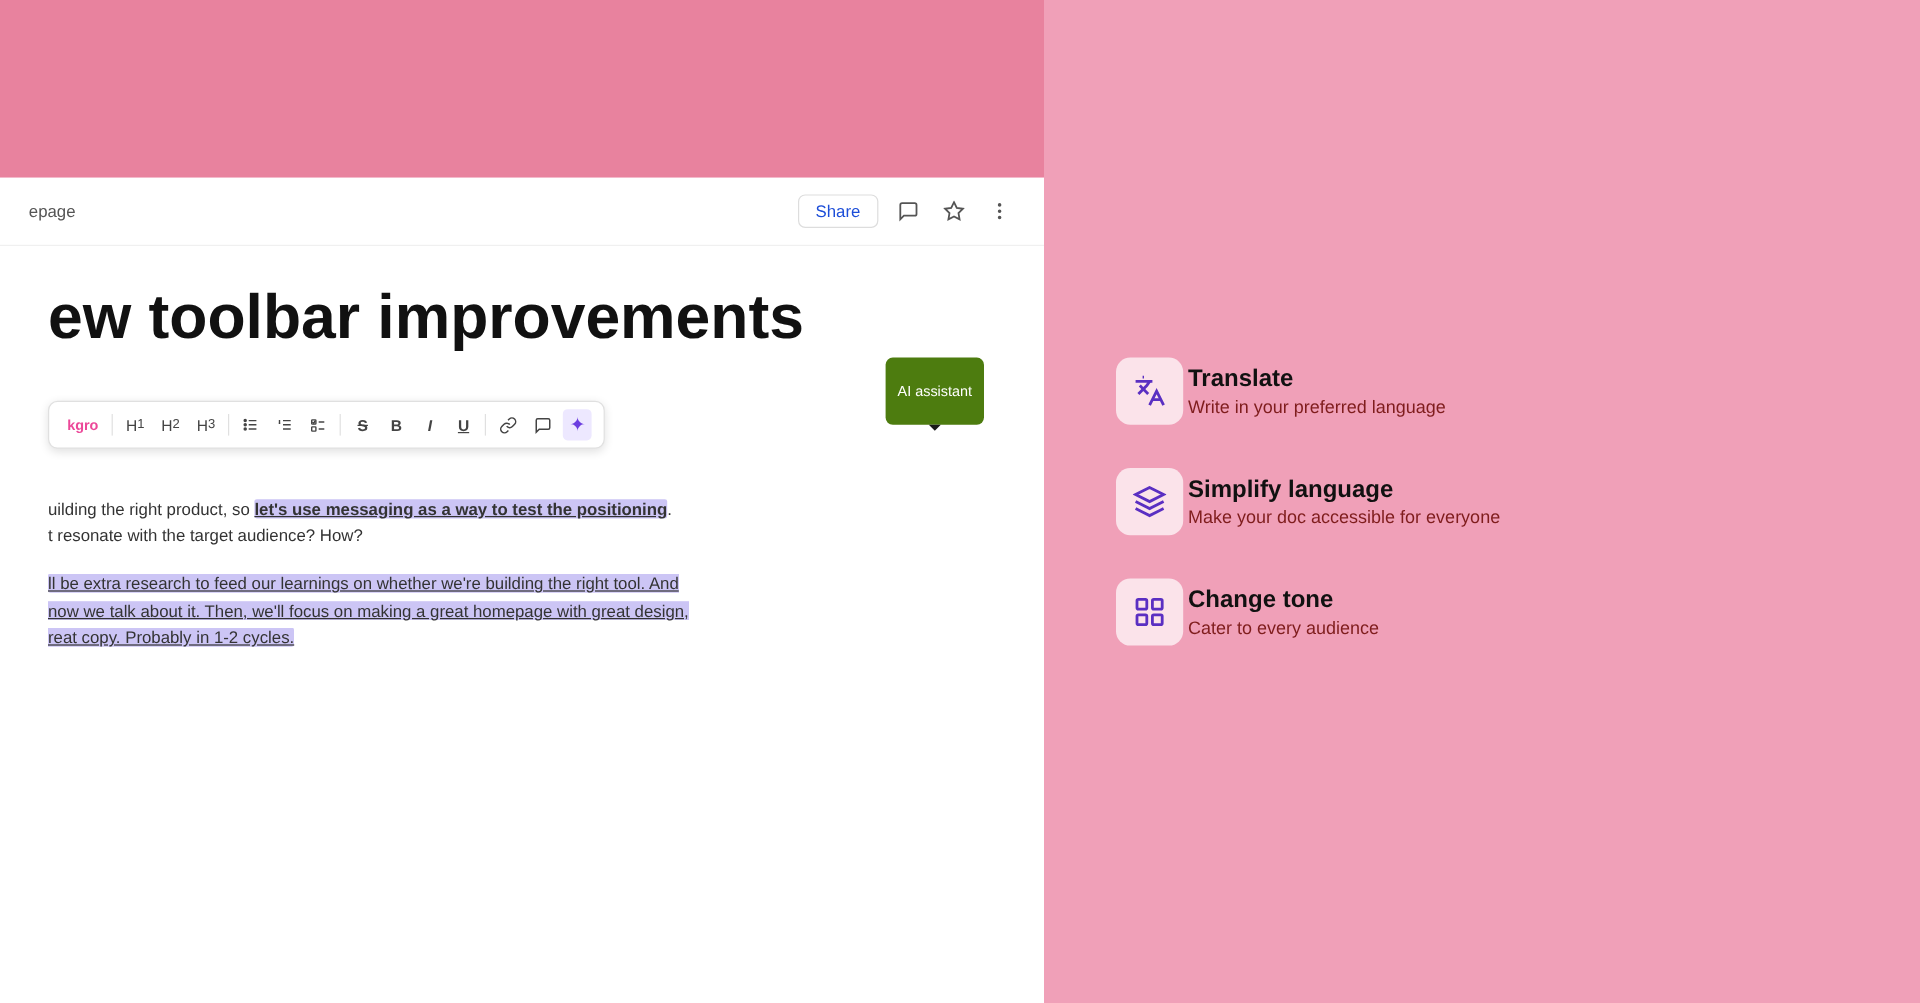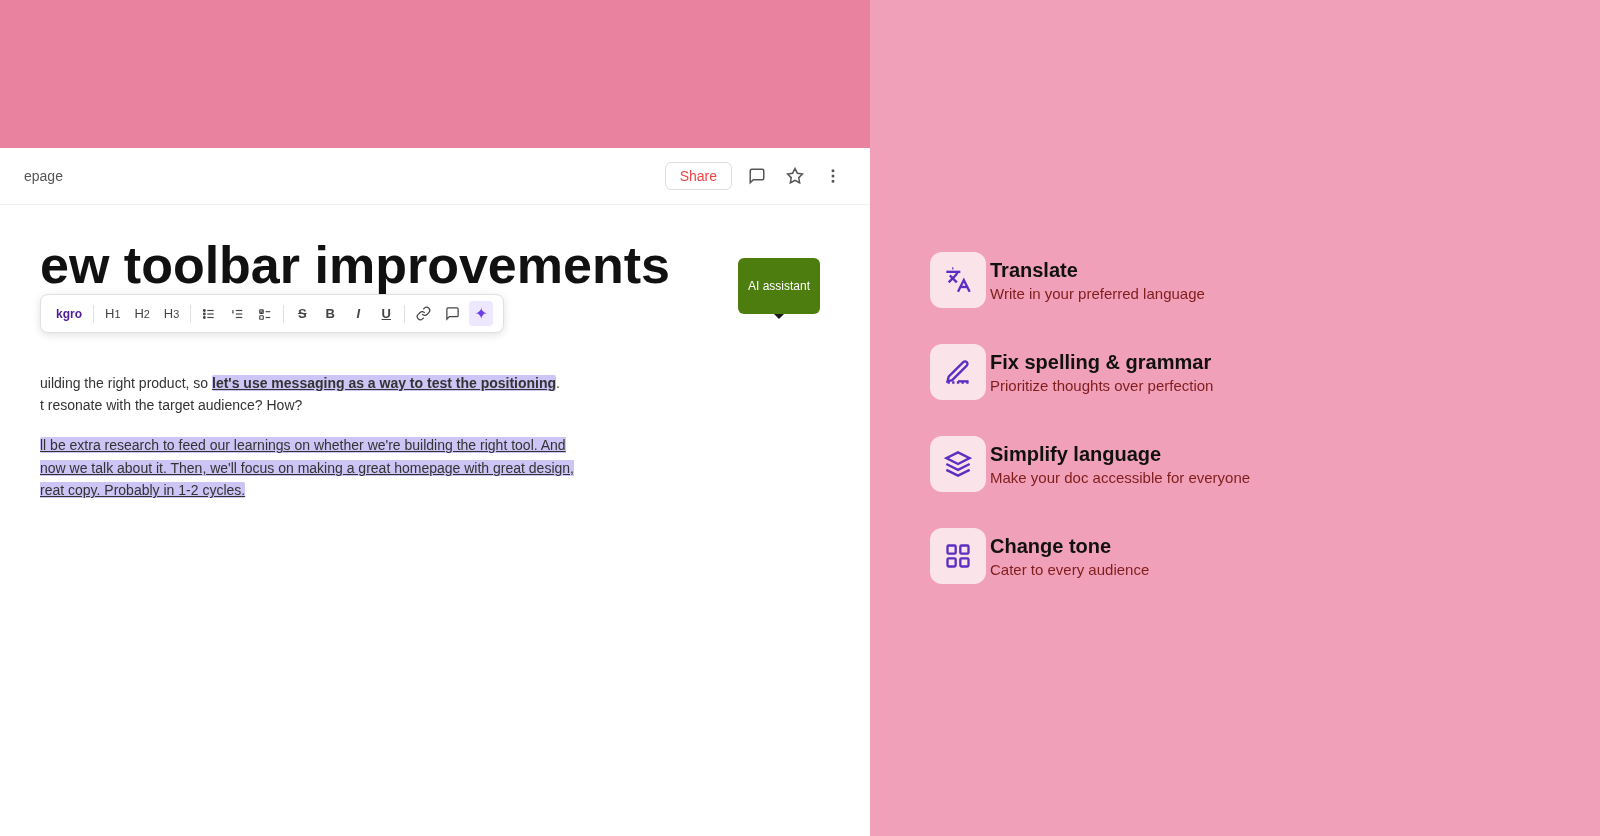--- a/index.html
+++ b/index.html
@@ -62,21 +62,21 @@
       align-items: center;
       gap: 12px;
     }
 
     .share-btn {
       background: none;
       border: 1px solid #ddd;
       border-radius: 6px;
       padding: 5px 14px;
       font-size: 14px;
-      color: #ef4444;
+      color: #1d4ed8;
       cursor: pointer;
     }
 
     .icon-btn {
       background: none;
       border: none;
       cursor: pointer;
       color: #555;
       font-size: 18px;
       padding: 4px;
@@ -91,20 +91,21 @@
       padding: 32px 40px;
       overflow: hidden;
       position: relative;
     }
 
     .doc-title {
       font-size: 52px;
       font-weight: 700;
       color: #111;
       line-height: 1.1;
+      margin-bottom: 40px;
       white-space: nowrap;
     }
 
     
     .toolbar-wrapper {
       position: relative;
       margin-bottom: 16px;
     }
 
     .toolbar {
@@ -140,21 +141,21 @@
     .toolbar-divider {
       width: 1px;
       height: 18px;
       background: #e0e0e0;
       margin: 0 2px;
     }
 
     .toolbar-label {
       font-size: 12px;
       font-weight: 600;
-      color: #4c1d95;
+      color: #ec4899;
       padding: 3px 5px;
     }
 
     
     .ai-tooltip {
       position: absolute;
       top: -36px;
       right: 0px;
       background: #4d7c0f;
       color: #fff;
@@ -363,33 +364,20 @@
         <path d="M22 22l-5-10-5 10"></path>
           <path d="M14 18h6"></path>
       </svg>
     </div>
     <div class="feature-text">
       <span class="feature-title">Translate</span>
       <span class="feature-desc">Write in your preferred language</span>
     </div>
   </div>
 
-  <div class="feature-item">
-    <div class="feature-icon">
-      <svg width="28" height="28" viewBox="0 0 24 24" fill="none" stroke="#5a2fc2" stroke-width="2">
-        <path d="M12 20h9"></path>
-          <path d="M16.5 3.5a2.121 2.121 0 0 1 3 3L7 19l-4 1 1-4L16.5 3.5z"></path>
-        <path d="M3 21h18" stroke-dasharray="2 2"></path>
-      </svg>
-    </div>
-    <div class="feature-text">
-      <span class="feature-title">Fix spelling &amp; grammar</span>
-      <span class="feature-desc">Prioritize thoughts over perfection</span>
-    </div>
-  </div>
 
 
   <div class="feature-item">
     <div class="feature-icon">
       <svg width="28" height="28" viewBox="0 0 24 24" fill="none" stroke="#5a2fc2" stroke-width="2">
         <path d="M12 2L2 7l10 5 10-5-10-5z"></path>
         <path d="M2 17l10 5 10-5"></path>
         <path d="M2 12l10 5 10-5"></path>
       </svg>
     </div>

